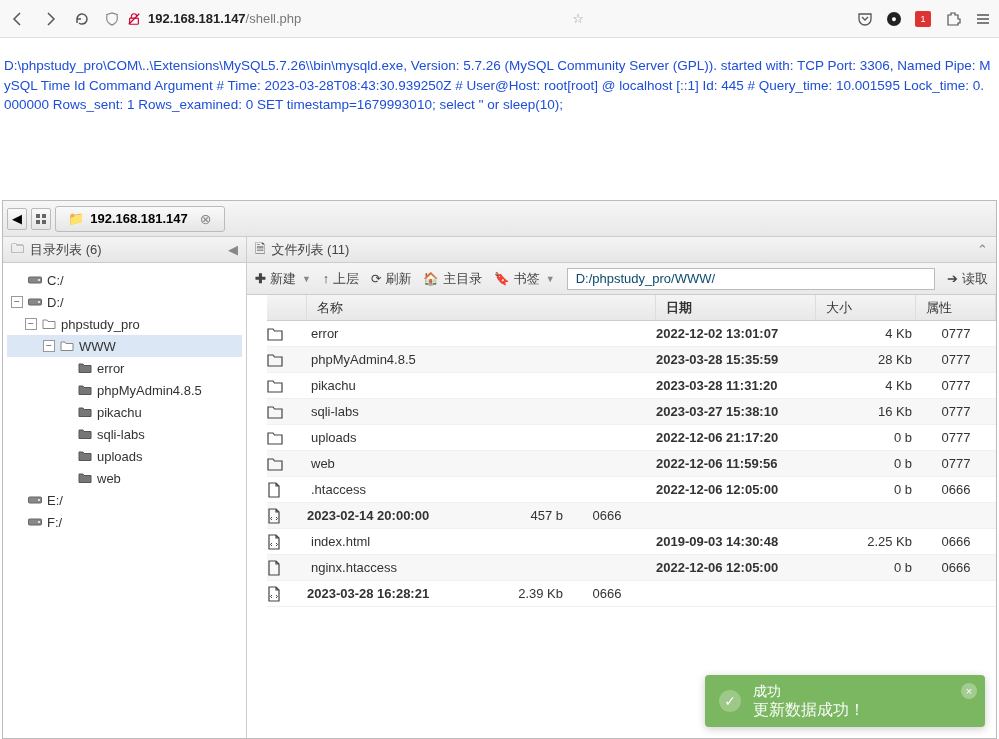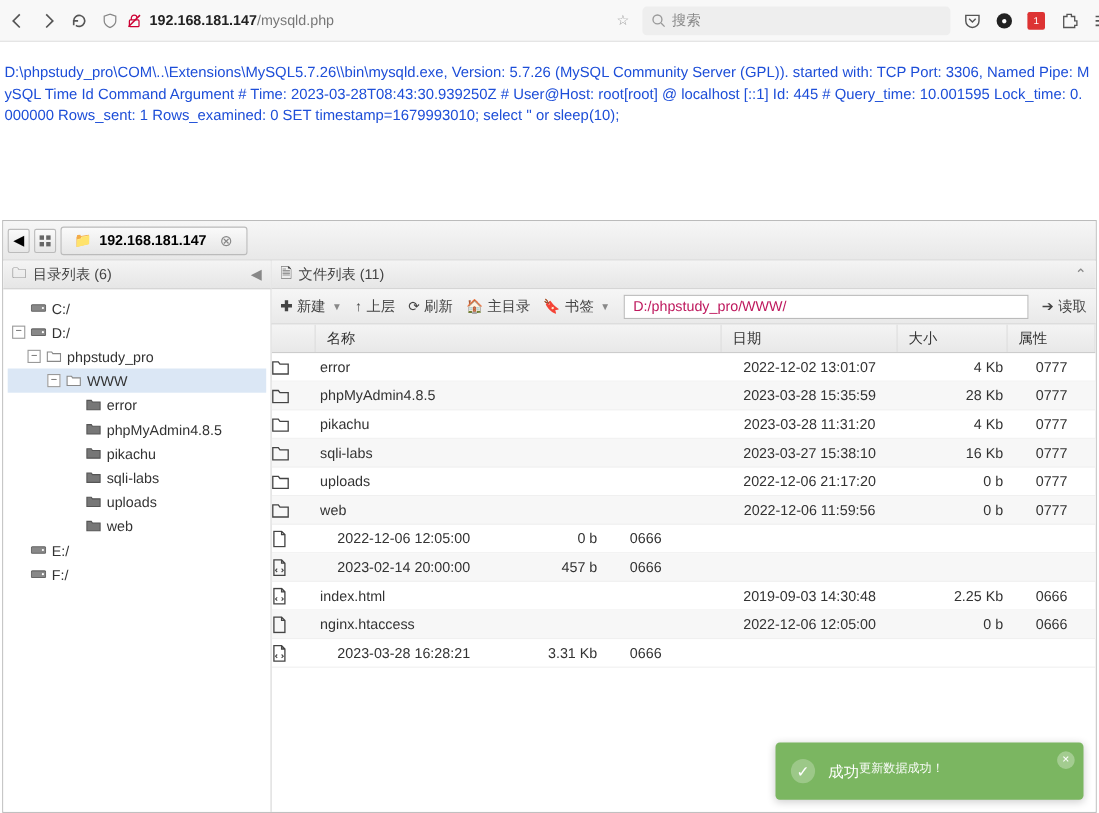--- a/index.html
+++ b/index.html
@@ -45,45 +45,45 @@
 .tree-exp.blank { border: none; }
 .tree-ico { width: 16px; display: inline-flex; justify-content: center; color: #666; }
 .tree-label { color: #333; }
 .tree-row.sel { background: #dbe7f5; }
 .ind0 { padding-left: 4px; } .ind1 { padding-left: 18px; } .ind2 { padding-left: 36px; } .ind3 { padding-left: 54px; }
 
 
 .flist-toolbar { height: 32px; background: linear-gradient(#f6f6f6,#e9e9e9); border-bottom: 1px solid #ccc; display: flex; align-items: center; padding: 0 8px; gap: 12px; }
 .tbtn { display: flex; align-items: center; gap: 4px; cursor: pointer; color: #444; font-size: 12.5px; }
 .tbtn .caret { font-size: 9px; color: #888; margin-left: 2px; }
-.path-input { flex: 1; height: 22px; border: 1px solid #bbb; padding: 0 8px; background: #fff; color: #be185d; }
+.path-input { flex: 1; height: 22px; border: 1px solid #bbb; padding: 0 8px; background: #fff; color: #0c4a6e; }
 .read-btn { display: flex; align-items: center; gap: 4px; cursor: pointer; color: #444; }
 
 
 .ftable { flex: 1; overflow: auto; }
-.frow { display: flex; align-items: center; height: 26px; border-bottom: 1px solid #f0f0f0; }
+.frow { display: flex; align-items: center; height: 26px; border-bottom: 1px solid #f0f0f0; margin-left: 20px; }
 .frow.header { background: linear-gradient(#f4f4f4,#e8e8e8); border-bottom: 1px solid #ccc; color: #555; font-weight: 400; height: 26px; }
 .frow.alt { background: #f7f7f7; }
 .fc-icon { width: 40px; text-align: center; color: #555; }
 .fc-name { flex: 1; padding-left: 4px; color: #333; }
-.fc-date { width: 160px; text-align: center; color: #333; }
+.fc-date { width: 160px; text-align: left; color: #333; font-weight: bold; }
 .fc-size { width: 100px; text-align: right; padding-right: 4px; color: #333; }
 .fc-perm { width: 80px; text-align: center; color: #333; }
 .frow.header > div { border-right: 1px solid #ddd; height: 100%; display: flex; align-items: center; }
 .frow.header .fc-name { padding-left: 10px; }
 .frow.header .fc-date { justify-content: flex-start; padding-left: 10px; }
 .frow.header .fc-size { justify-content: flex-start; padding-left: 10px; text-align: left; }
 .frow.header .fc-perm { justify-content: flex-start; padding-left: 10px; text-align: center; }
 
 
 .toast { position: absolute; right: 14px; bottom: 12px; width: 280px; height: 52px; background: #7bb661; border-radius: 4px; display: flex; align-items: center; padding: 0 14px; color: #fff; gap: 12px; box-shadow: 0 2px 8px rgba(0,0,0,.2); }
 .toast-check { width: 22px; height: 22px; border-radius: 50%; background: rgba(255,255,255,.25); display: flex; align-items: center; justify-content: center; font-size: 14px; }
-.toast-texts { display: flex; flex-direction: row; line-height: 1.2; }
+.toast-texts { display: flex; flex-direction: column; line-height: 1.2; }
 .toast-title { font-size: 14px; font-weight: 500; }
-.toast-msg { font-size: 11px; opacity: .95; }
+.toast-msg { font-size: 16px; opacity: .95; }
 .toast-close { position: absolute; right: 8px; top: 8px; width: 16px; height: 16px; border-radius: 50%; background: rgba(255,255,255,.3); display: flex; align-items: center; justify-content: center; font-size: 11px; cursor: pointer; }
 
 svg { display: block; }
 </style>
 </head>
 <body>
 
 <div class="browser-bar">
   <div class="nav-btn">
       <svg width="16" height="16" viewBox="0 0 16 16">
@@ -108,32 +108,23 @@
       </span>
     <span class="lock-ico">
         <svg width="14" height="14" viewBox="0 0 16 16">
           <rect x="3" y="7" width="10" height="7" rx="1" fill="none" stroke="#c03" stroke-width="1.3"></rect>
           <path d="M5 7 V5 a3 3 0 1 1 6 0" fill="none" stroke="#c03" stroke-width="1.3"></path>
           <line x1="2" y1="14" x2="14" y2="2" stroke="#c03" stroke-width="1.5"></line>
         </svg>
       </span>
     <span class="url-text">
       <span class="url-host">192.168.181.147</span>
-        <span class="url-path">/mysqld.php</span>
+        <span class="url-path">/shell.php</span>
     </span>
     <span class="star-btn">☆</span>
-  </div>
-  <div class="search-box">
-    <span>
-        <svg width="13" height="13" viewBox="0 0 16 16">
-          <circle cx="7" cy="7" r="5" fill="none" stroke="#999" stroke-width="1.5"></circle>
-          <line x1="11" y1="11" x2="15" y2="15" stroke="#999" stroke-width="1.5"></line>
-        </svg>
-      </span>
-    <span>搜索</span>
   </div>
   <div class="right-icons">
     <span class="ext-ico">
         <svg width="16" height="16" viewBox="0 0 16 16">
           <path d="M2 3 H14 V8 a6 6 0 0 1 -12 0 Z M5 6 L8 9 L11 6" fill="none" stroke="#555" stroke-width="1.3"></path>
         </svg>
       </span>
     <span class="badge-dot">●</span>
     <span class="badge-red">1</span>
     <span class="ext-ico">
@@ -387,20 +378,21 @@
               <div class="fc-date">2022-12-06 11:59:56</div>
               <div class="fc-size">0 b</div>
               <div class="fc-perm">0777</div>
             </div>
             <div class="frow">
               <div class="fc-icon">
                 <svg width="14" height="16" viewBox="0 0 14 16">
                   <path d="M2 1 h7 l3 3 v11 h-10 z M9 1 v3 h3" fill="none" stroke="#444" stroke-width="1.2"></path>
                 </svg>
               </div>
+              <div class="fc-name">.htaccess</div>
               <div class="fc-date">2022-12-06 12:05:00</div>
               <div class="fc-size">0 b</div>
               <div class="fc-perm">0666</div>
             </div>
             <div class="frow alt">
               <div class="fc-icon">
                 <svg width="14" height="16" viewBox="0 0 14 16">
                   <path d="M2 1 h7 l3 3 v11 h-10 z M9 1 v3 h3" fill="none" stroke="#444" stroke-width="1.2"></path>
                   <path d="M5 9 l-1.5 1.5 l1.5 1.5 M9 9 l1.5 1.5 l-1.5 1.5" fill="none" stroke="#444" stroke-width="1"></path>
                 </svg>
@@ -433,21 +425,21 @@
               <div class="fc-perm">0666</div>
             </div>
             <div class="frow">
               <div class="fc-icon">
                 <svg width="14" height="16" viewBox="0 0 14 16">
                   <path d="M2 1 h7 l3 3 v11 h-10 z M9 1 v3 h3" fill="none" stroke="#444" stroke-width="1.2"></path>
                   <path d="M5 9 l-1.5 1.5 l1.5 1.5 M9 9 l1.5 1.5 l-1.5 1.5" fill="none" stroke="#444" stroke-width="1"></path>
                 </svg>
               </div>
               <div class="fc-date">2023-03-28 16:28:21</div>
-              <div class="fc-size">3.31 Kb</div>
+              <div class="fc-size">2.39 Kb</div>
               <div class="fc-perm">0666</div>
             </div>
           </div>
       </div>
     </div>
   </div>
 </div>
 
 <div class="toast">
   <div class="toast-check">✓</div>

